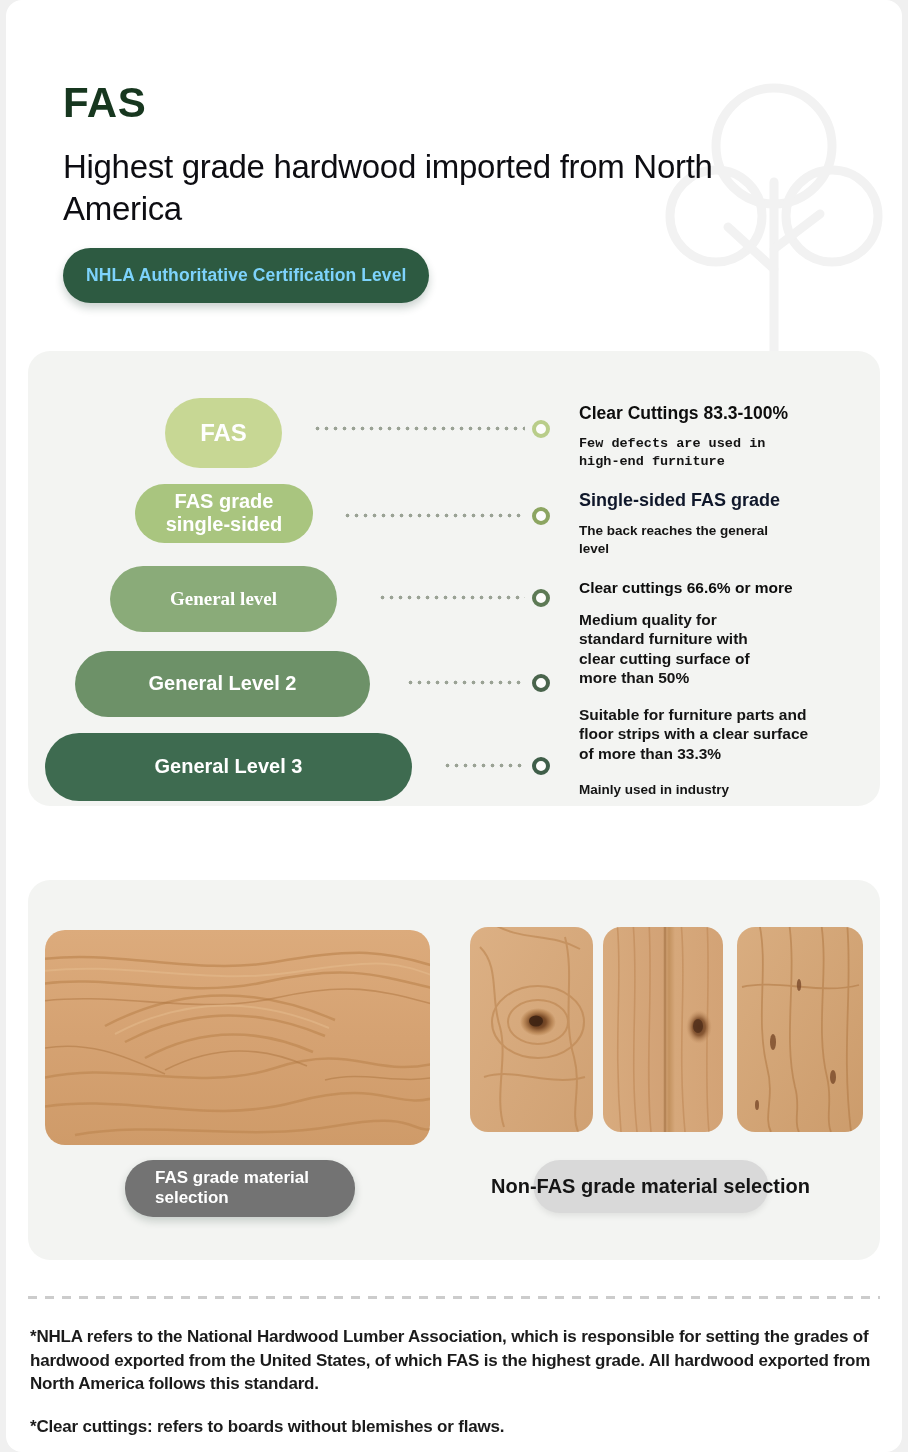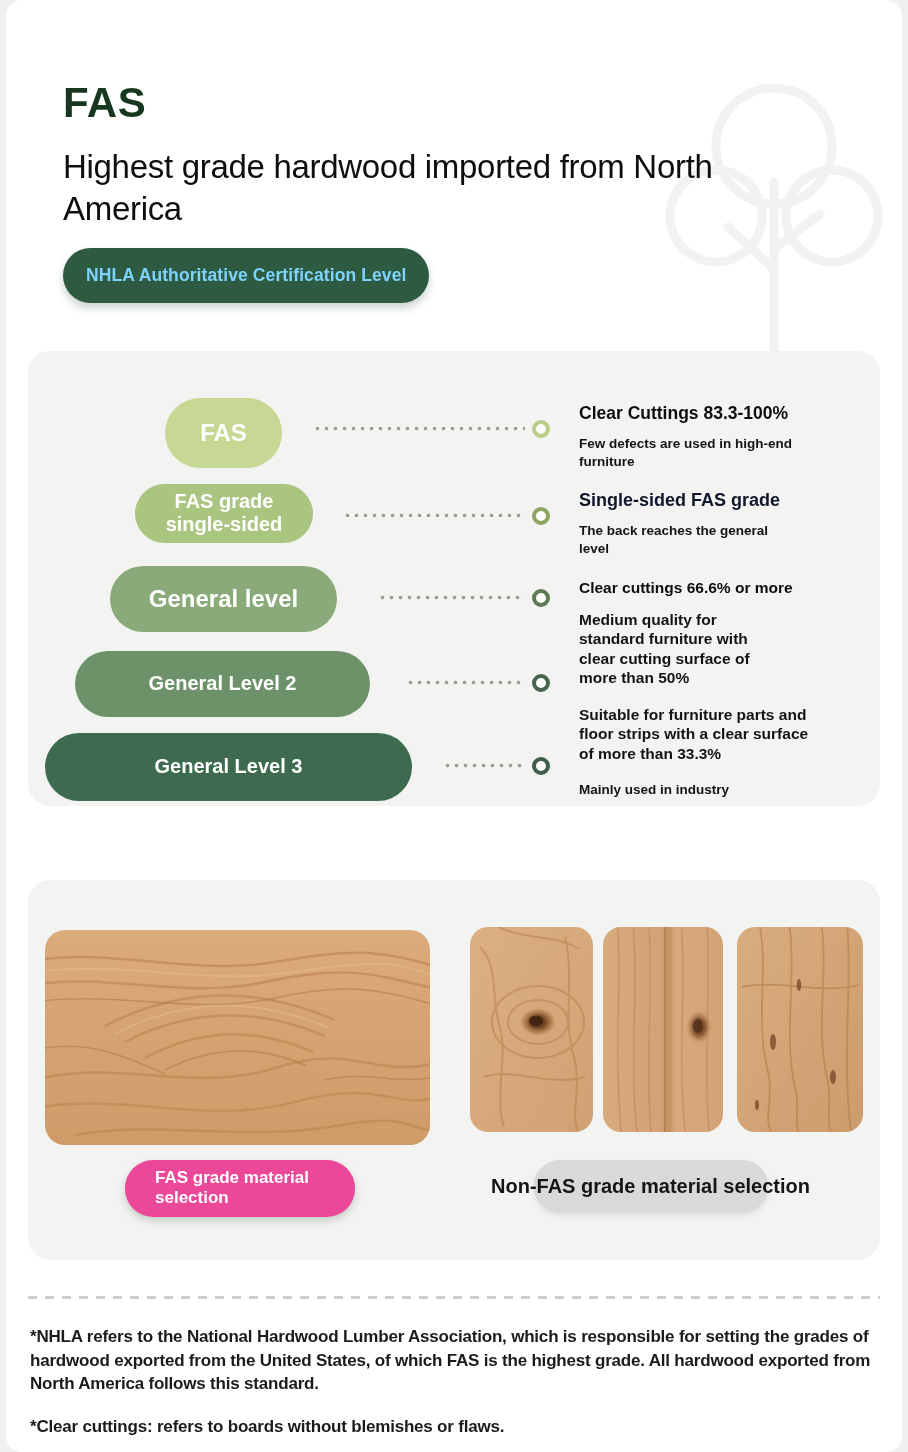--- a/index.html
+++ b/index.html
@@ -27,21 +27,21 @@
   
   .section{position:relative;margin:48px 22px 0;background:#f3f4f2;border-radius:22px;}
   .sec1{height:455px;}
   .gpill{
     position:absolute;display:flex;align-items:center;justify-content:center;
     color:#ffffff;font-weight:700;text-align:center;
   }
   .p1{left:137px;top:47px;width:117px;height:70px;border-radius:35px;background:#c7d794;font-size:24px;}
   .p2{left:107px;top:133px;width:178px;height:59px;border-radius:34px;background:#a9c57f;font-size:20px;line-height:1.15;}
   .p2 span{width:140px;}
-  .p3{left:82px;top:215px;width:227px;height:66px;border-radius:33px;background:#8aab79;font-size:24px;}
+  .p3{left:82px;top:215px;width:227px;height:66px;border-radius:33px;background:#8aab79;font-size:19px;font-family:Liberation Serif, serif;}
   .p4{left:47px;top:300px;width:295px;height:66px;border-radius:33px;background:#6d9168;font-size:20px;}
   .p5{left:17px;top:382px;width:367px;height:68px;border-radius:34px;background:#3e6b50;font-size:20px;}
   .dots{
     position:absolute;height:5px;background-repeat:repeat-x;
     background-image:radial-gradient(circle at 2.5px 2.5px,#9aa295 1.6px,rgba(0,0,0,0) 2.2px);
     background-size:9px 5px;
   }
   .d1{left:287px;top:75px;width:210px;}
   .d2{left:317px;top:162px;width:180px;}
   .d3{left:352px;top:244px;width:145px;}
@@ -49,37 +49,37 @@
   .d5{left:417px;top:412px;width:80px;}
   .ring{position:absolute;width:18px;height:18px;box-sizing:border-box;border-radius:50%;background:#fcfcfb;border:4px solid;}
   .r1{left:504px;top:69px;border-color:#b9cd8a;}
   .r2{left:504px;top:156px;border-color:#8ca561;}
   .r3{left:504px;top:238px;border-color:#5d7a55;}
   .r4{left:504px;top:323px;border-color:#49644c;}
   .r5{left:504px;top:406px;border-color:#3f5e49;}
   .desc{position:absolute;left:551px;font-weight:700;color:#141414;}
   .desc-h{font-size:17.5px;color:#0d0d0d;}
   .db1h{top:52px;}
-  .db1b{top:84px;width:232px;font-size:13.5px;line-height:1.35;}
+  .db1b{top:84px;width:232px;font-size:13.5px;line-height:1.35;font-family:Liberation Mono, monospace;}
   .db2h{top:139px;font-size:18px;color:#0f172a;}
   .db2b{top:171px;width:205px;font-size:13.5px;line-height:1.35;}
   .db3h{top:228px;font-size:15.5px;}
   .db3b{top:259px;width:205px;font-size:15.5px;line-height:1.26;}
   .db4b{top:354px;width:245px;font-size:15.5px;line-height:1.26;}
   .db5b{top:431px;font-size:13.5px;}
   
   .sec2{height:380px;margin-top:74px;}
   .board{position:absolute;display:block;}
   .big-board{left:17px;top:50px;}
   .sb1{left:442px;top:47px;}
   .sb2{left:575px;top:47px;}
   .sb3{left:709px;top:47px;}
   .fas-pill{
     position:absolute;left:97px;top:280px;width:230px;height:57px;box-sizing:border-box;
-    background:#ec4899;border-radius:28px;color:#fff;font-size:17px;font-weight:700;line-height:1.2;
+    background:#737373;border-radius:28px;color:#fff;font-size:17px;font-weight:700;line-height:1.2;
     display:flex;align-items:center;padding-left:30px;box-shadow:0 4px 8px rgba(20,50,35,.2);
   }
   .fas-pill span{width:170px;}
   .nonfas-wrap{position:absolute;left:450px;top:278px;width:345px;height:57px;display:flex;align-items:center;justify-content:center;}
   .nonfas-pill{position:absolute;left:50%;top:2px;transform:translateX(-50%);width:235px;height:53px;border-radius:27px;background:#d9d9d9;box-shadow:0 3px 6px rgba(0,0,0,.08);}
   .nonfas-label{position:relative;z-index:1;font-size:20px;font-weight:700;color:#151515;white-space:nowrap;}
   
   .dashed{
     margin:36px 22px 0;height:3px;
     background:repeating-linear-gradient(90deg,#cccccc 0 9px,rgba(0,0,0,0) 9px 17px);

